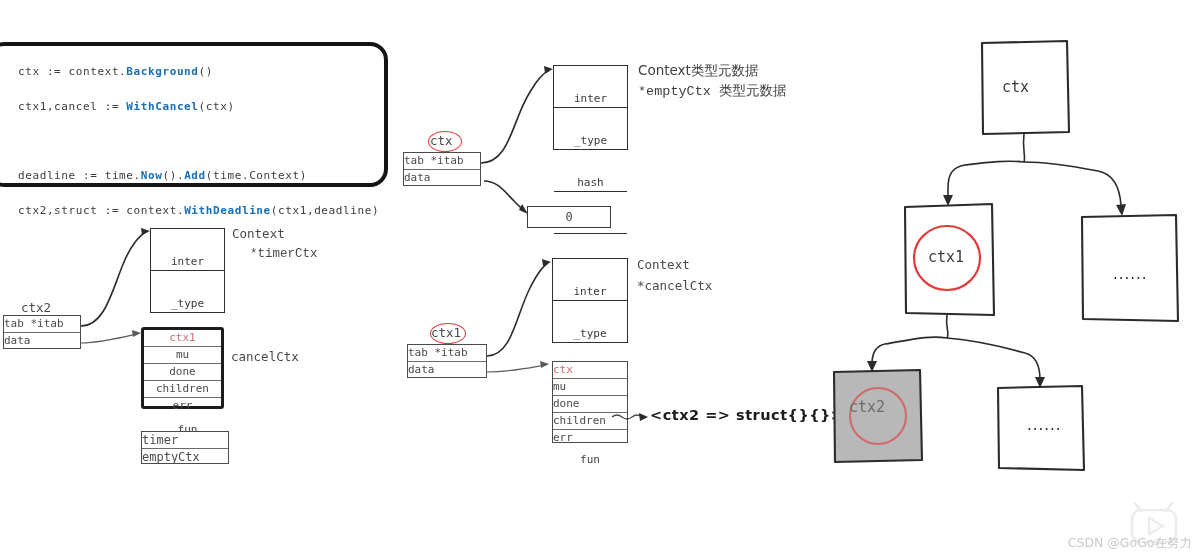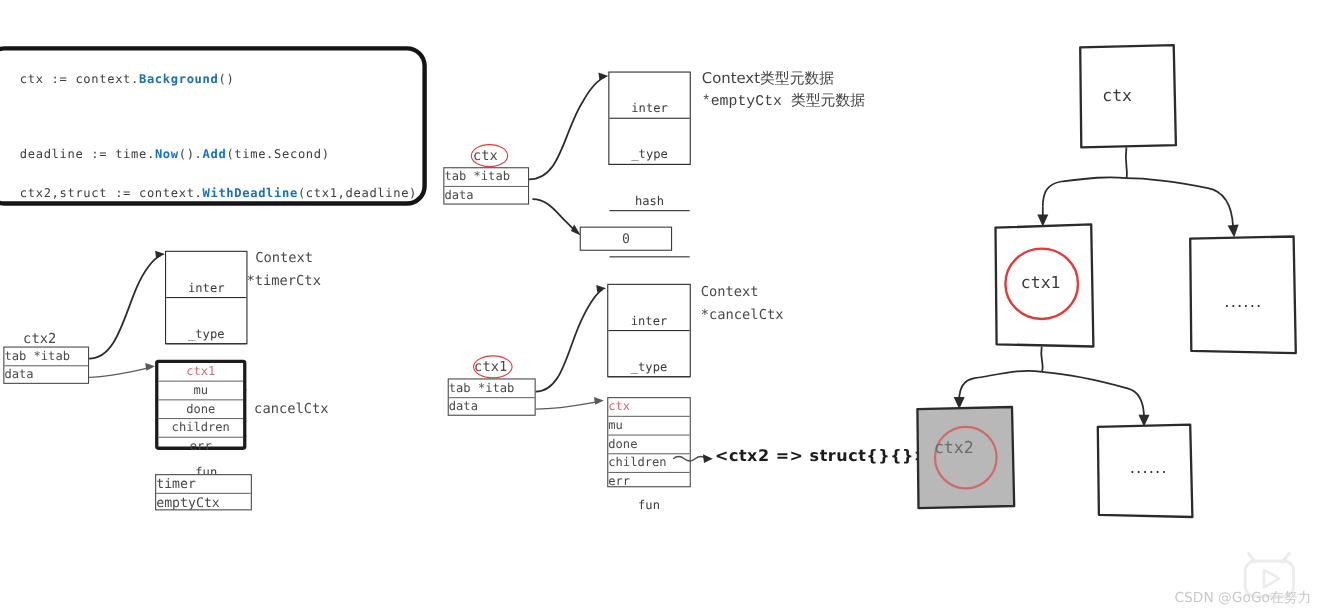--- a/index.html
+++ b/index.html
@@ -120,22 +120,23 @@
   svg{overflow:visible;}
 </style>
 </head>
 <body>
 
 <div class="stage">
 
   <div class="abs" id="code-block">
     <div class="code-lines">
       <div class="code-line"><span>ctx := context.</span><span class="kw">Background</span><span>()</span></div>
+      <div class="code-line"><span>ctx1,cancel := </span><span class="kw">WithCancel</span><span>(ctx)</span></div>
       <div class="code-line gap">&nbsp;</div>
-      <div class="code-line"><span>deadline := time.</span><span class="kw">Now</span><span>().</span><span class="kw">Add</span><span>(time.Second)</span></div>
+      <div class="code-line"><span>deadline := time.</span><span class="kw">Now</span><span>().</span><span class="kw">Add</span><span>(time.Context)</span></div>
       <div class="code-line"><span>ctx2,struct := context.</span><span class="kw">WithDeadline</span><span>(ctx1,deadline)</span></div>
     </div>
   </div>
 
   <div class="abs redring" style="left:428px;top:131px;width:32px;height:19px;"></div>
   <div class="abs varlbl" style="left:430px;top:133px;">ctx</div>
 
   <div class="abs stbl" style="left:403px;top:152px;width:78px;height:34px;">
     <div class="row">tab *itab</div>
     <div class="row">data</div>
@@ -170,36 +171,36 @@
 
   <div class="abs ifacebox" style="left:150px;top:228px;width:75px;height:85px;">
     <div class="row">inter</div>
     <div class="row">_type</div>
     <div class="row">hash</div>
     <div class="row">-</div>
     <div class="row">fun</div>
   </div>
 
   <div class="abs lbl" style="left:232px;top:226px;">Context</div>
-  <div class="abs lbl" style="left:224px;top:247px;">*timerCtx</div>
+  <div class="abs lbl" style="left:250px;top:247px;font-family:Liberation Mono, monospace;">*timerCtx</div>
 
   <div class="abs cancelbox" style="left:141px;top:327px;width:83px;height:82px;">
     <div class="row rowred">ctx1</div>
     <div class="row">mu</div>
     <div class="row">done</div>
     <div class="row">children</div>
     <div class="row">err</div>
   </div>
 
   <div class="abs stbl" style="left:141px;top:409px;width:88px;height:33px;font-size:12px;margin-top:22px;">
     <div class="row" style="line-height:16px;height:16px;">timer</div>
     <div class="row" style="line-height:16px;height:16px;">emptyCtx</div>
   </div>
 
-  <div class="abs lbl" style="left:231px;top:363px;">cancelCtx</div>
+  <div class="abs lbl" style="left:231px;top:349px;">cancelCtx</div>
 
   <svg class="abs" style="left:0;top:0;width:1200px;height:557px;pointer-events:none;">
     <path d="M81,326 C105,326 112,290 124,262 C131,245 140,235 146,232" fill="none" stroke="#2b2b2b" stroke-width="1.6"></path>
     <polygon points="150,231 141,228 142,235" fill="#2b2b2b"></polygon>
     <path d="M81,343 C100,343 120,338 137,334" fill="none" stroke="#5a5a5a" stroke-width="1.2"></path>
     <polygon points="141,333 132,330 133,337" fill="#5a5a5a"></polygon>
   </svg>
 
   <div class="abs redring" style="left:430px;top:323px;width:34px;height:19px;"></div>
   <div class="abs varlbl" style="left:431px;top:325px;">ctx1</div>

